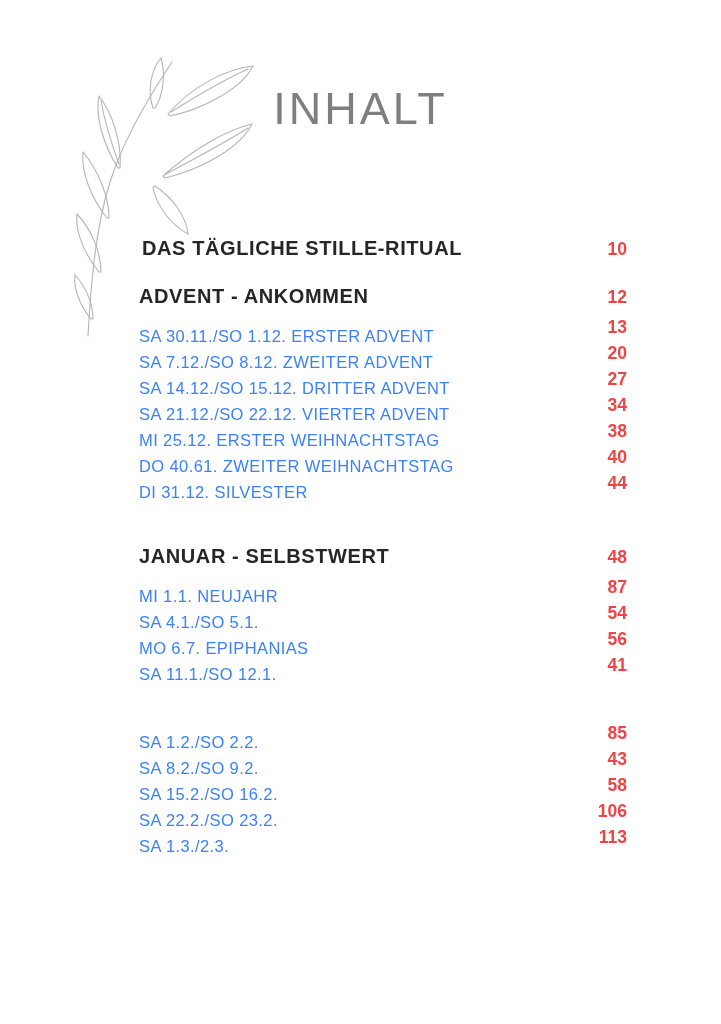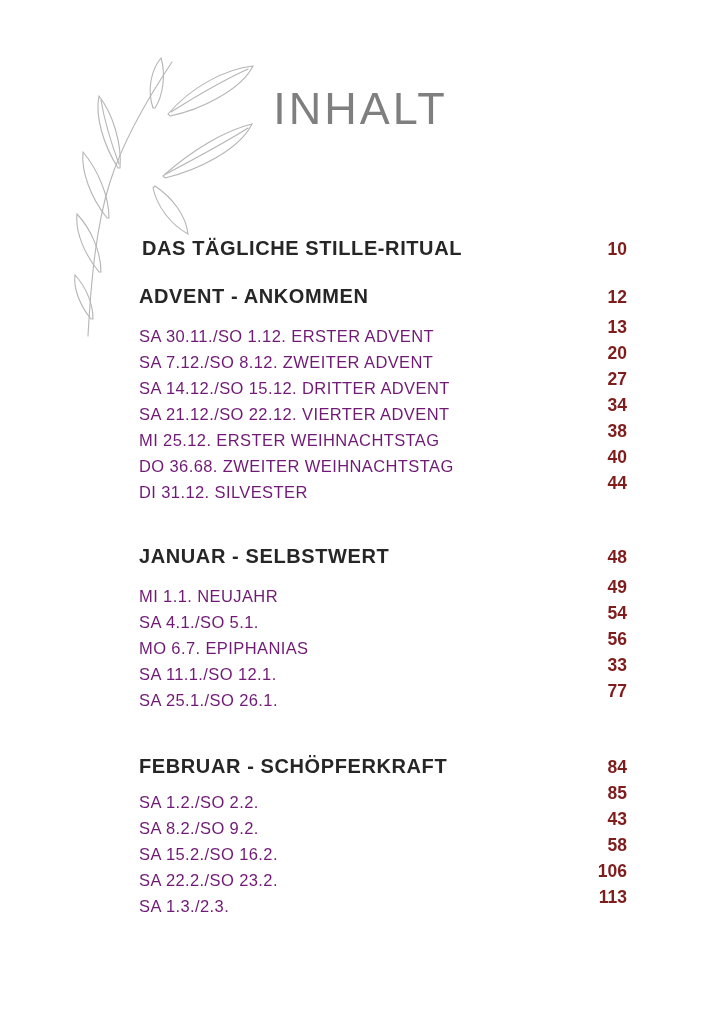--- a/index.html
+++ b/index.html
@@ -57,32 +57,32 @@
   .h-label {
     font-size: 20px;
     font-weight: bold;
     color: #262626;
     letter-spacing: 0.6px;
     white-space: nowrap;
   }
   .pagenum {
     font-size: 17.5px;
     font-weight: bold;
-    color: #7f1d1d;
+    color: #ef4444;
     text-align: right;
     white-space: nowrap;
   }
   .entry-row {
     height: 26px;
     align-items: center;
   }
   .e-label {
     font-size: 16.5px;
     font-weight: normal;
-    color: #701a75;
+    color: #3b82f6;
     letter-spacing: 0.4px;
     white-space: nowrap;
   }
   .entry-row .pagenum {
     transform: translateY(-9px);
   }
   .items { margin-top: 16px; }
   .sec0 .h-label { padding-left: 3px; }
   .sec0 { margin-bottom: 26px; }
   .sec2 { margin-top: 40px; }
@@ -142,64 +142,56 @@
         </div>
         <div class="row entry-row">
           <span class="e-label">SA 21.12./SO 22.12. VIERTER ADVENT</span>
           <span class="pagenum">34</span>
         </div>
         <div class="row entry-row">
           <span class="e-label">MI 25.12. ERSTER WEIHNACHTSTAG</span>
           <span class="pagenum">38</span>
         </div>
         <div class="row entry-row">
-          <span class="e-label">DO 36.68. ZWEITER WEIHNACHTSTAG</span>
+          <span class="e-label">DO 40.61. ZWEITER WEIHNACHTSTAG</span>
           <span class="pagenum">40</span>
         </div>
         <div class="row entry-row">
           <span class="e-label">DI 31.12. SILVESTER</span>
           <span class="pagenum">44</span>
         </div>
       </div>
     </div>
 
     <div class="section sec2">
       <div class="row heading-row">
         <span class="h-label">JANUAR - SELBSTWERT</span>
         <span class="pagenum">48</span>
       </div>
       <div class="items">
         <div class="row entry-row">
           <span class="e-label">MI 1.1. NEUJAHR</span>
-          <span class="pagenum">49</span>
+          <span class="pagenum">87</span>
         </div>
         <div class="row entry-row">
           <span class="e-label">SA 4.1./SO 5.1.</span>
           <span class="pagenum">54</span>
         </div>
         <div class="row entry-row">
           <span class="e-label">MO 6.7. EPIPHANIAS</span>
           <span class="pagenum">56</span>
         </div>
         <div class="row entry-row">
           <span class="e-label">SA 11.1./SO 12.1.</span>
-          <span class="pagenum">33</span>
-        </div>
-        <div class="row entry-row">
-          <span class="e-label">SA 25.1./SO 26.1.</span>
-          <span class="pagenum">77</span>
+          <span class="pagenum">41</span>
         </div>
       </div>
     </div>
 
     <div class="section sec3">
-      <div class="row heading-row">
-        <span class="h-label">FEBRUAR - SCHÖPFERKRAFT</span>
-        <span class="pagenum">84</span>
-      </div>
       <div class="items">
         <div class="row entry-row">
           <span class="e-label">SA 1.2./SO 2.2.</span>
           <span class="pagenum">85</span>
         </div>
         <div class="row entry-row">
           <span class="e-label">SA 8.2./SO 9.2.</span>
           <span class="pagenum">43</span>
         </div>
         <div class="row entry-row">

